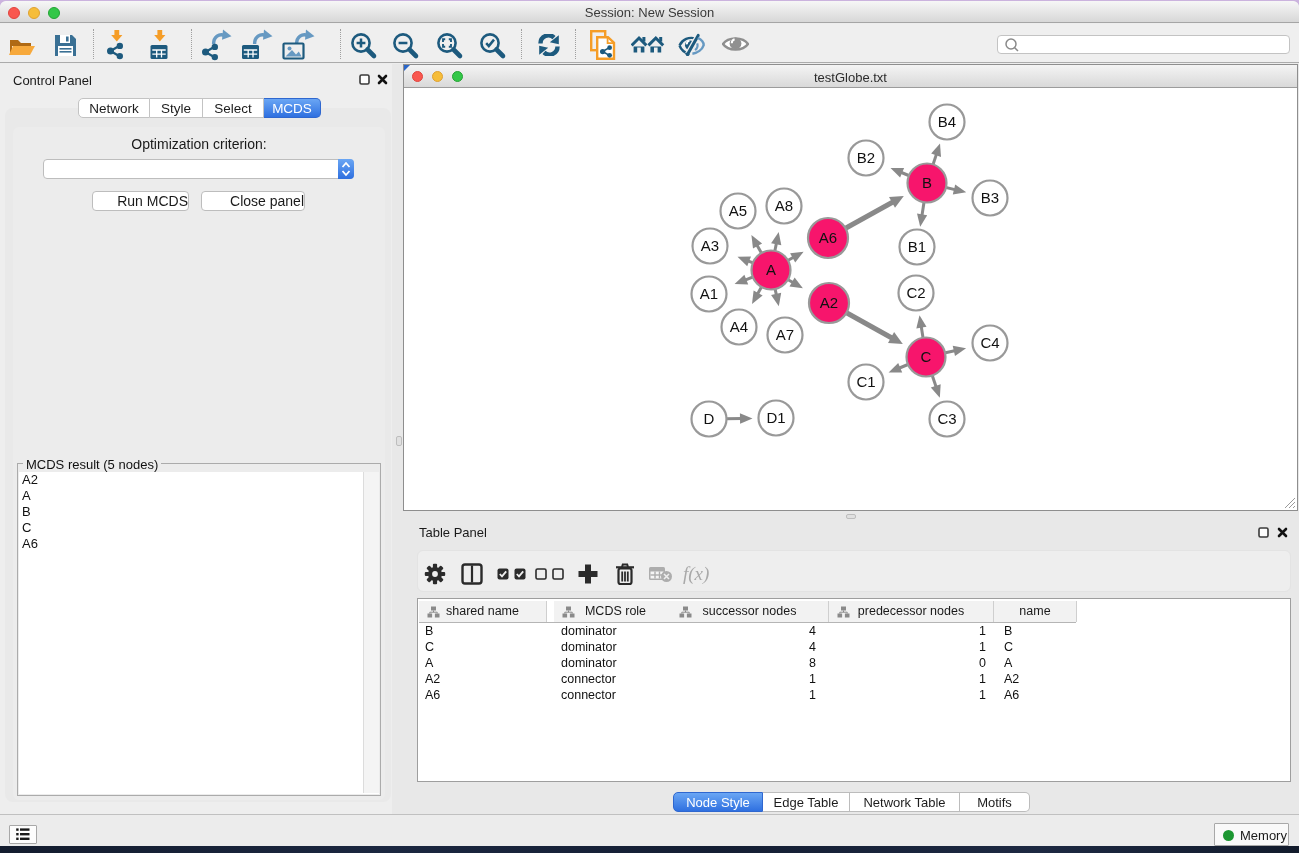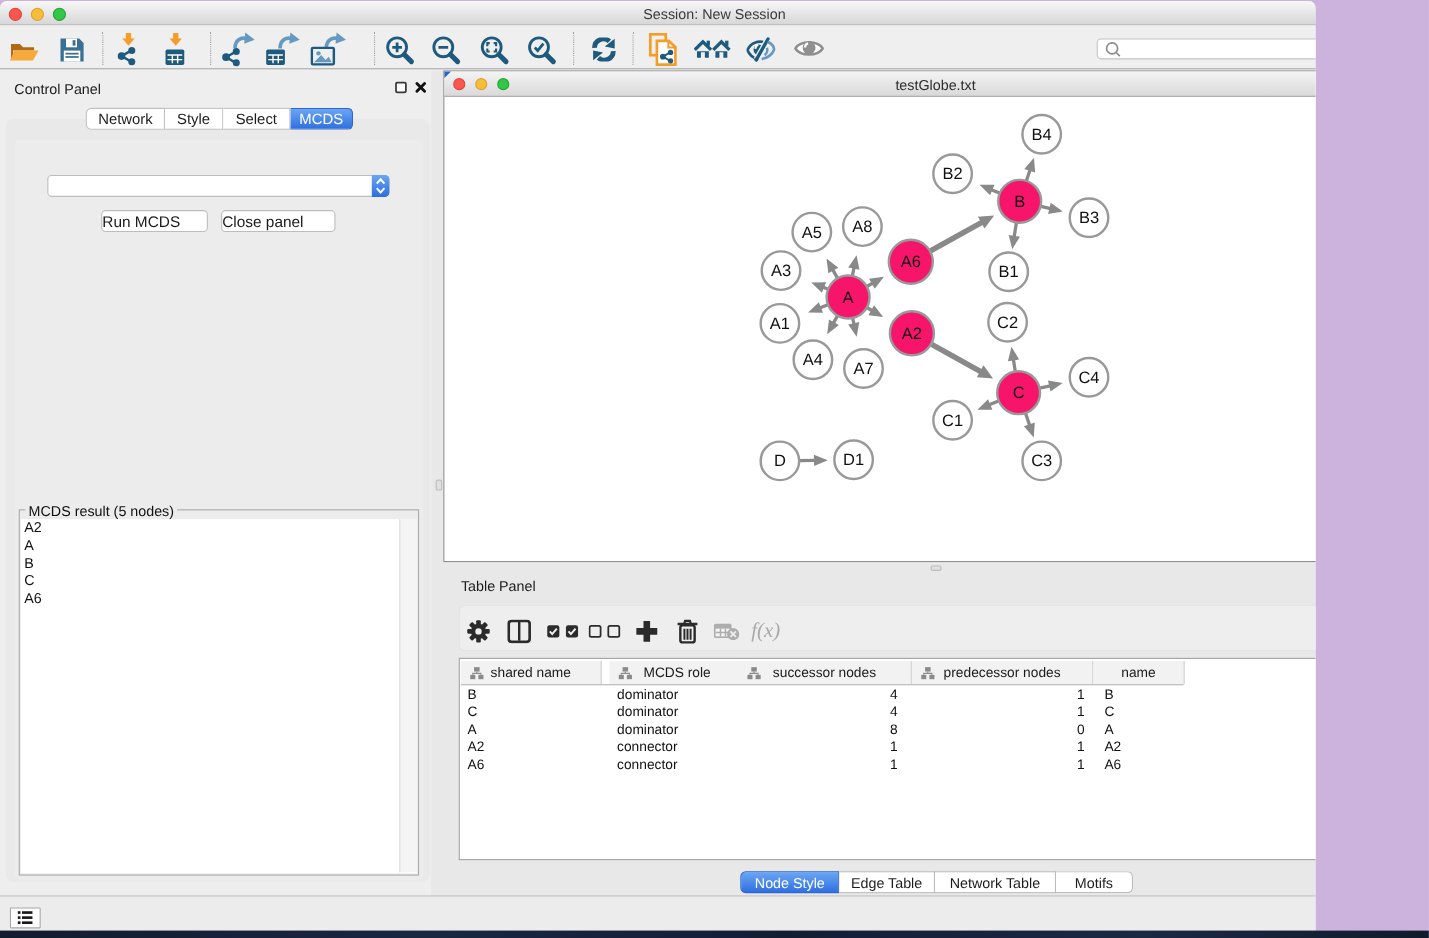--- a/index.html
+++ b/index.html
@@ -1,16 +1,16 @@
 <!DOCTYPE html>
 <html><head><meta charset="utf-8"><style>
 *{margin:0;padding:0;box-sizing:border-box}
 html,body{width:1299px;height:853px;overflow:hidden}
 body{font-family:"Liberation Sans",sans-serif;background:#cbb3de;position:relative}
-#app{position:absolute;left:0;top:1px;width:1196px;height:845px;background:#ededed;border-radius:6px 6px 0 0;overflow:hidden}
+#app{position:absolute;left:0;top:1px;width:1299px;height:845px;background:#ededed;border-radius:6px 6px 0 0;overflow:hidden}
 #bottomdark{position:absolute;left:0;top:846px;width:1299px;height:7px;background:linear-gradient(90deg,#131c2e,#1b2740 30%,#141e33 55%,#1d2942 80%,#121b2c)}
 .abs{position:absolute}
 
 #titlebar{position:absolute;left:0;top:0;width:1299px;height:22px;background:linear-gradient(#f7f7f7,#d7d7d7);border-bottom:1px solid #a5a5a5;border-radius:6px 6px 0 0}
 .tl{position:absolute;top:6px;width:12px;height:12px;border-radius:50%}
 #titlebar .t1{left:8px;background:#f9574f;border:1px solid #e0443e}
 #titlebar .t2{left:28px;background:#f6bd39;border:1px solid #dfa131}
 #titlebar .t3{left:48px;background:#33c748;border:1px solid #24a334}
 #titlebar .ttl{position:absolute;top:4px;width:100%;text-align:center;font-size:13px;color:#3a3a3a}
 
@@ -25,21 +25,21 @@
 #mcdspane{position:absolute;left:13px;top:126px;width:372px;height:673px;background:#ececec;border-radius:6px}
 #tabs{position:absolute;left:78px;top:97px;height:20px;display:flex;font-size:13.5px}
 #tabs .tab{height:20px;line-height:19px;background:#fff;border:1px solid #c3c3c3;border-left:none;color:#1d1d1d;text-align:center}
 #tabs .tab:first-child{border-left:1px solid #c3c3c3;border-radius:5px 0 0 5px}
 #tabs .sel{background:linear-gradient(#6aa6f4,#2f70e0);color:#fff;border-color:#2f67cf;border-radius:0 5px 5px 0}
 
 #optlabel{position:absolute;left:0;top:135px;width:398px;text-align:center;font-size:14px;color:#1a1a1a}
 #combo{position:absolute;left:43px;top:158px;width:311px;height:20px;background:#fff;border:1px solid #bdbdbd;border-radius:4px}
 #combo .txt{position:absolute;left:0;top:2px;width:284px;text-align:center;font-size:14px;color:#1a1a1a;white-space:nowrap}
 #combo .spin{position:absolute;right:-1px;top:-1px;width:16px;height:20px;background:linear-gradient(#6aa6f4,#2e6fdf);border-radius:0 4px 4px 0}
-.btn{position:absolute;height:20px;background:#fff;border:1px solid #bdbdbd;border-radius:4px;font-size:14px;color:#1a1a1a;text-align:left;line-height:18px}
+.btn{position:absolute;height:20px;background:#fff;border:1px solid #bdbdbd;border-radius:4px;font-size:14px;color:#1a1a1a;text-align:right;line-height:18px}
 #runbtn{left:92px;top:190px;width:97px}
 #closebtn{left:201px;top:190px;width:104px}
 
 #fieldset{position:absolute;left:17px;top:462px;width:364px;height:333px;border:1px solid #ababab}
 #fieldlab{position:absolute;left:23px;top:456px;font-size:13px;color:#111;background:#ececec;padding:0 3px}
 #listbox{position:absolute;left:19px;top:471px;width:360px;height:322px;background:#fff}
 #listbox .li{font-size:13px;color:#111;padding-left:3px;height:16px;line-height:16px}
 #lscroll{position:absolute;left:363px;top:471px;width:16px;height:321px;background:#f4f4f4;border-left:1px solid #dcdcdc}
 
 #mdi{position:absolute;left:392px;top:63px;width:907px;height:750px;background:#e8e8e8}
@@ -250,20 +250,21 @@
       <path d="M20,2 L27,9 M27,2 L20,9" stroke="#111" stroke-width="2.6" stroke-linecap="round"></path>
     </svg>
     <div id="tabpane"></div>
     <div id="mcdspane"></div>
     <div id="tabs">
       <div class="tab" style="width:72px">Network</div>
       <div class="tab" style="width:53px">Style</div>
       <div class="tab" style="width:61px">Select</div>
       <div class="tab sel" style="width:57px">MCDS</div>
     </div>
+    <div id="optlabel">Optimization criterion:</div>
     <div id="combo">
       <div class="spin"><svg width="16" height="20">
           <path d="M4.5,8 L8,4 L11.5,8" fill="none" stroke="#fff" stroke-width="1.8"></path>
           <path d="M4.5,12 L8,16 L11.5,12" fill="none" stroke="#fff" stroke-width="1.8"></path>
         </svg></div>
     </div>
     <div class="btn" id="runbtn">Run MCDS</div>
     <div class="btn" id="closebtn">Close panel</div>
     <div id="fieldset"></div>
     <div id="fieldlab">MCDS result (5 nodes)</div>

